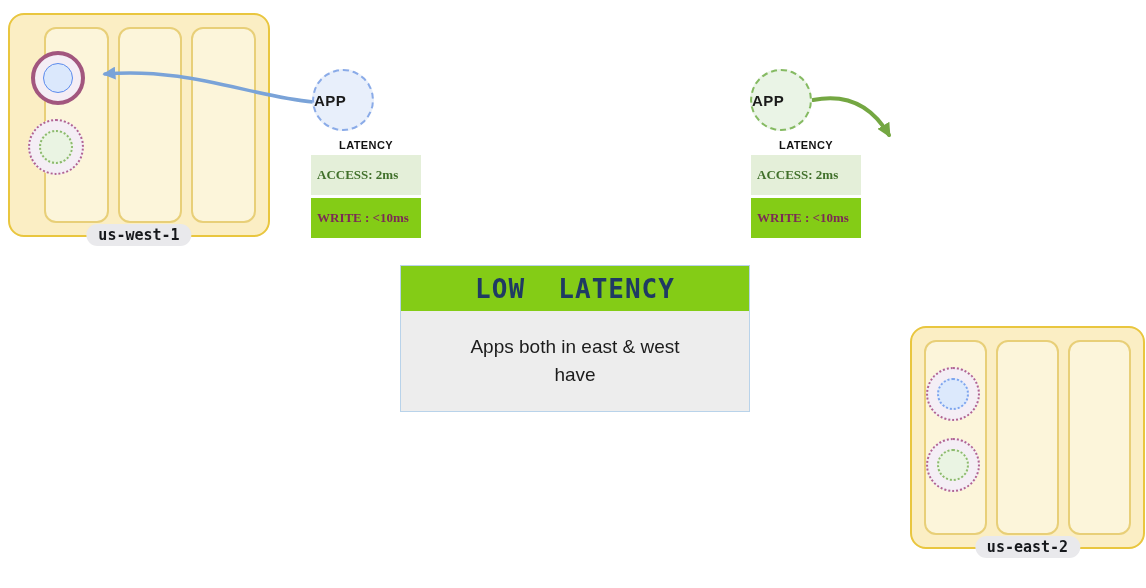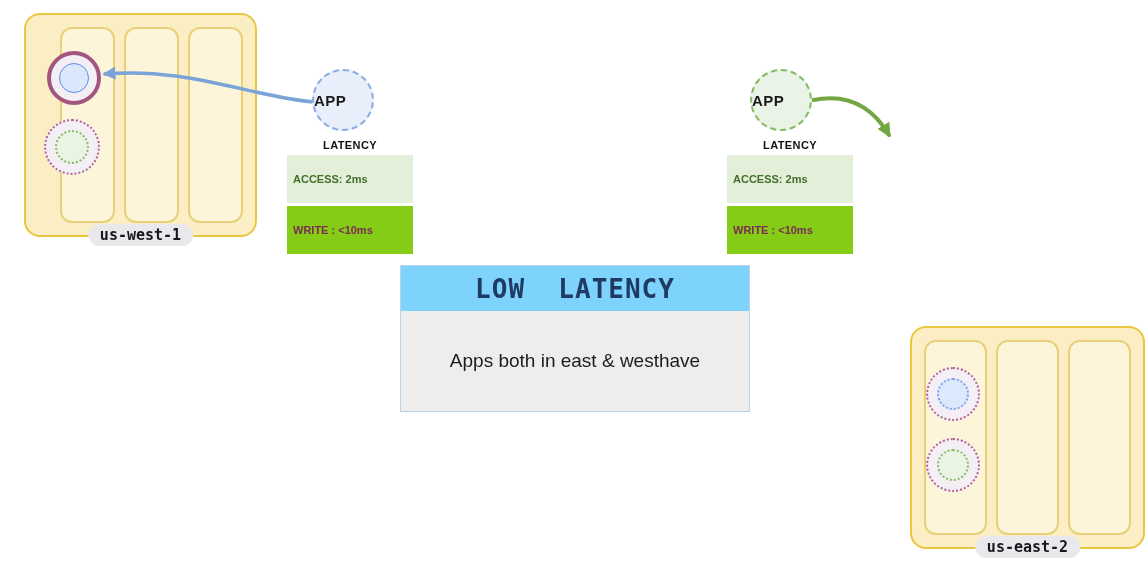--- a/index.html
+++ b/index.html
@@ -1,21 +1,21 @@
 <!DOCTYPE html>
 <html><head>
 <meta charset="utf-8">
 <style>
   html,body{margin:0;padding:0;background:#fff;}
   .canvas{position:relative;width:1146px;height:588px;background:#ffffff;
           font-family:"Liberation Sans",sans-serif;overflow:hidden;}
 
   
   .region{position:absolute;background:#fbeec4;border:2.5px solid #e9c63f;border-radius:16px;box-sizing:border-box;}
-  .region-uw1{left:24px;top:13px;width:233px;height:224px;padding-left:22px;}
+  .region-uw1{left:8px;top:13px;width:262px;height:224px;padding-left:22px;}
   .region-ue1{left:882px;top:15px;width:235px;height:224px;}
   .region-uw2{left:23px;top:326px;width:233px;height:223px;}
   .region-ue2{left:882px;top:326px;width:235px;height:223px;margin-left:28px;}
   .cols{display:flex;gap:9px;padding:12px;height:100%;box-sizing:border-box;}
   .col{flex:1;background:#fcf5da;border:2px solid #e8cf78;border-radius:12px;}
 
   .pill{position:absolute;left:50%;bottom:-11px;transform:translateX(-50%);
         background:#e9e9ec;border-radius:13px;padding:2px 12px;
         font-family:"DejaVu Sans Mono",monospace;font-weight:bold;font-size:15px;
         color:#16181c;white-space:nowrap;}
@@ -42,36 +42,36 @@
   .n-ue2-dot2{left:14px;top:110px;width:54px;height:54px;background:#f4eef5;border:2.5px dotted #b16392;}
   .n-ue2-dot2 .node-core{width:32px;height:32px;background:#eaf4e3;border:2px dotted #8cba6d;}
 
   
   .app{position:absolute;width:62px;height:62px;border-radius:50%;display:flex;align-items:center;justify-content:flex-start;
        font-weight:bold;font-size:15px;letter-spacing:.5px;color:#1a1a1a;box-sizing:border-box;}
   .app-west{left:312px;top:69px;background:#e8effb;border:2px dashed #8aabe8;}
   .app-east{left:750px;top:69px;background:#eaf4e6;border:2px dashed #85ba62;}
 
   
-  .lat{position:absolute;width:126px;}
+  .lat{position:absolute;width:110px;margin-left:24px;}
   .lat-west{left:287px;top:139px;}
   .lat-east{left:727px;top:139px;}
   .lat-title{text-align:center;font-size:11px;font-weight:bold;color:#121212;letter-spacing:.4px;margin-bottom:4px;}
-  .lat-row{font-family:Liberation Sans, sans-serif;font-weight:bold;font-size:11px;
-           padding:18px 6px;margin-bottom:3px;white-space:pre;}
+  .lat-row{font-family:Liberation Serif, serif;font-weight:bold;font-size:13px;
+           padding:12px 6px;margin-bottom:3px;white-space:pre;}
   .lat-access{background:#e4efd9;color:#41702b;}
   .lat-write{background:#84cc16;color:#7c2b55;}
 
   
   .card{position:absolute;left:400px;top:265px;width:350px;height:147px;
-        border:1.5px solid #b9d3ea;box-sizing:border-box;background:#7dd3fc;}
+        border:1.5px solid #b9d3ea;box-sizing:border-box;background:#84cc16;}
   .card-title{height:45px;display:flex;align-items:center;justify-content:center;
               font-family:"DejaVu Sans Mono",monospace;font-weight:bold;font-size:26px;
               color:#1f3a63;white-space:pre;letter-spacing:1px;}
-  .card-body{background:#ededed;height:calc(100% - 45px);display:flex;flex-direction:row;
+  .card-body{background:#ededed;height:calc(100% - 45px);display:flex;flex-direction:column;
              align-items:center;justify-content:center;font-size:19px;color:#1c1c1c;line-height:1.5;}
 
   
   .arrows{position:absolute;left:0;top:0;width:1146px;height:588px;pointer-events:none;}
 </style>
 </head>
 <body>
 
 <div class="canvas">
 

